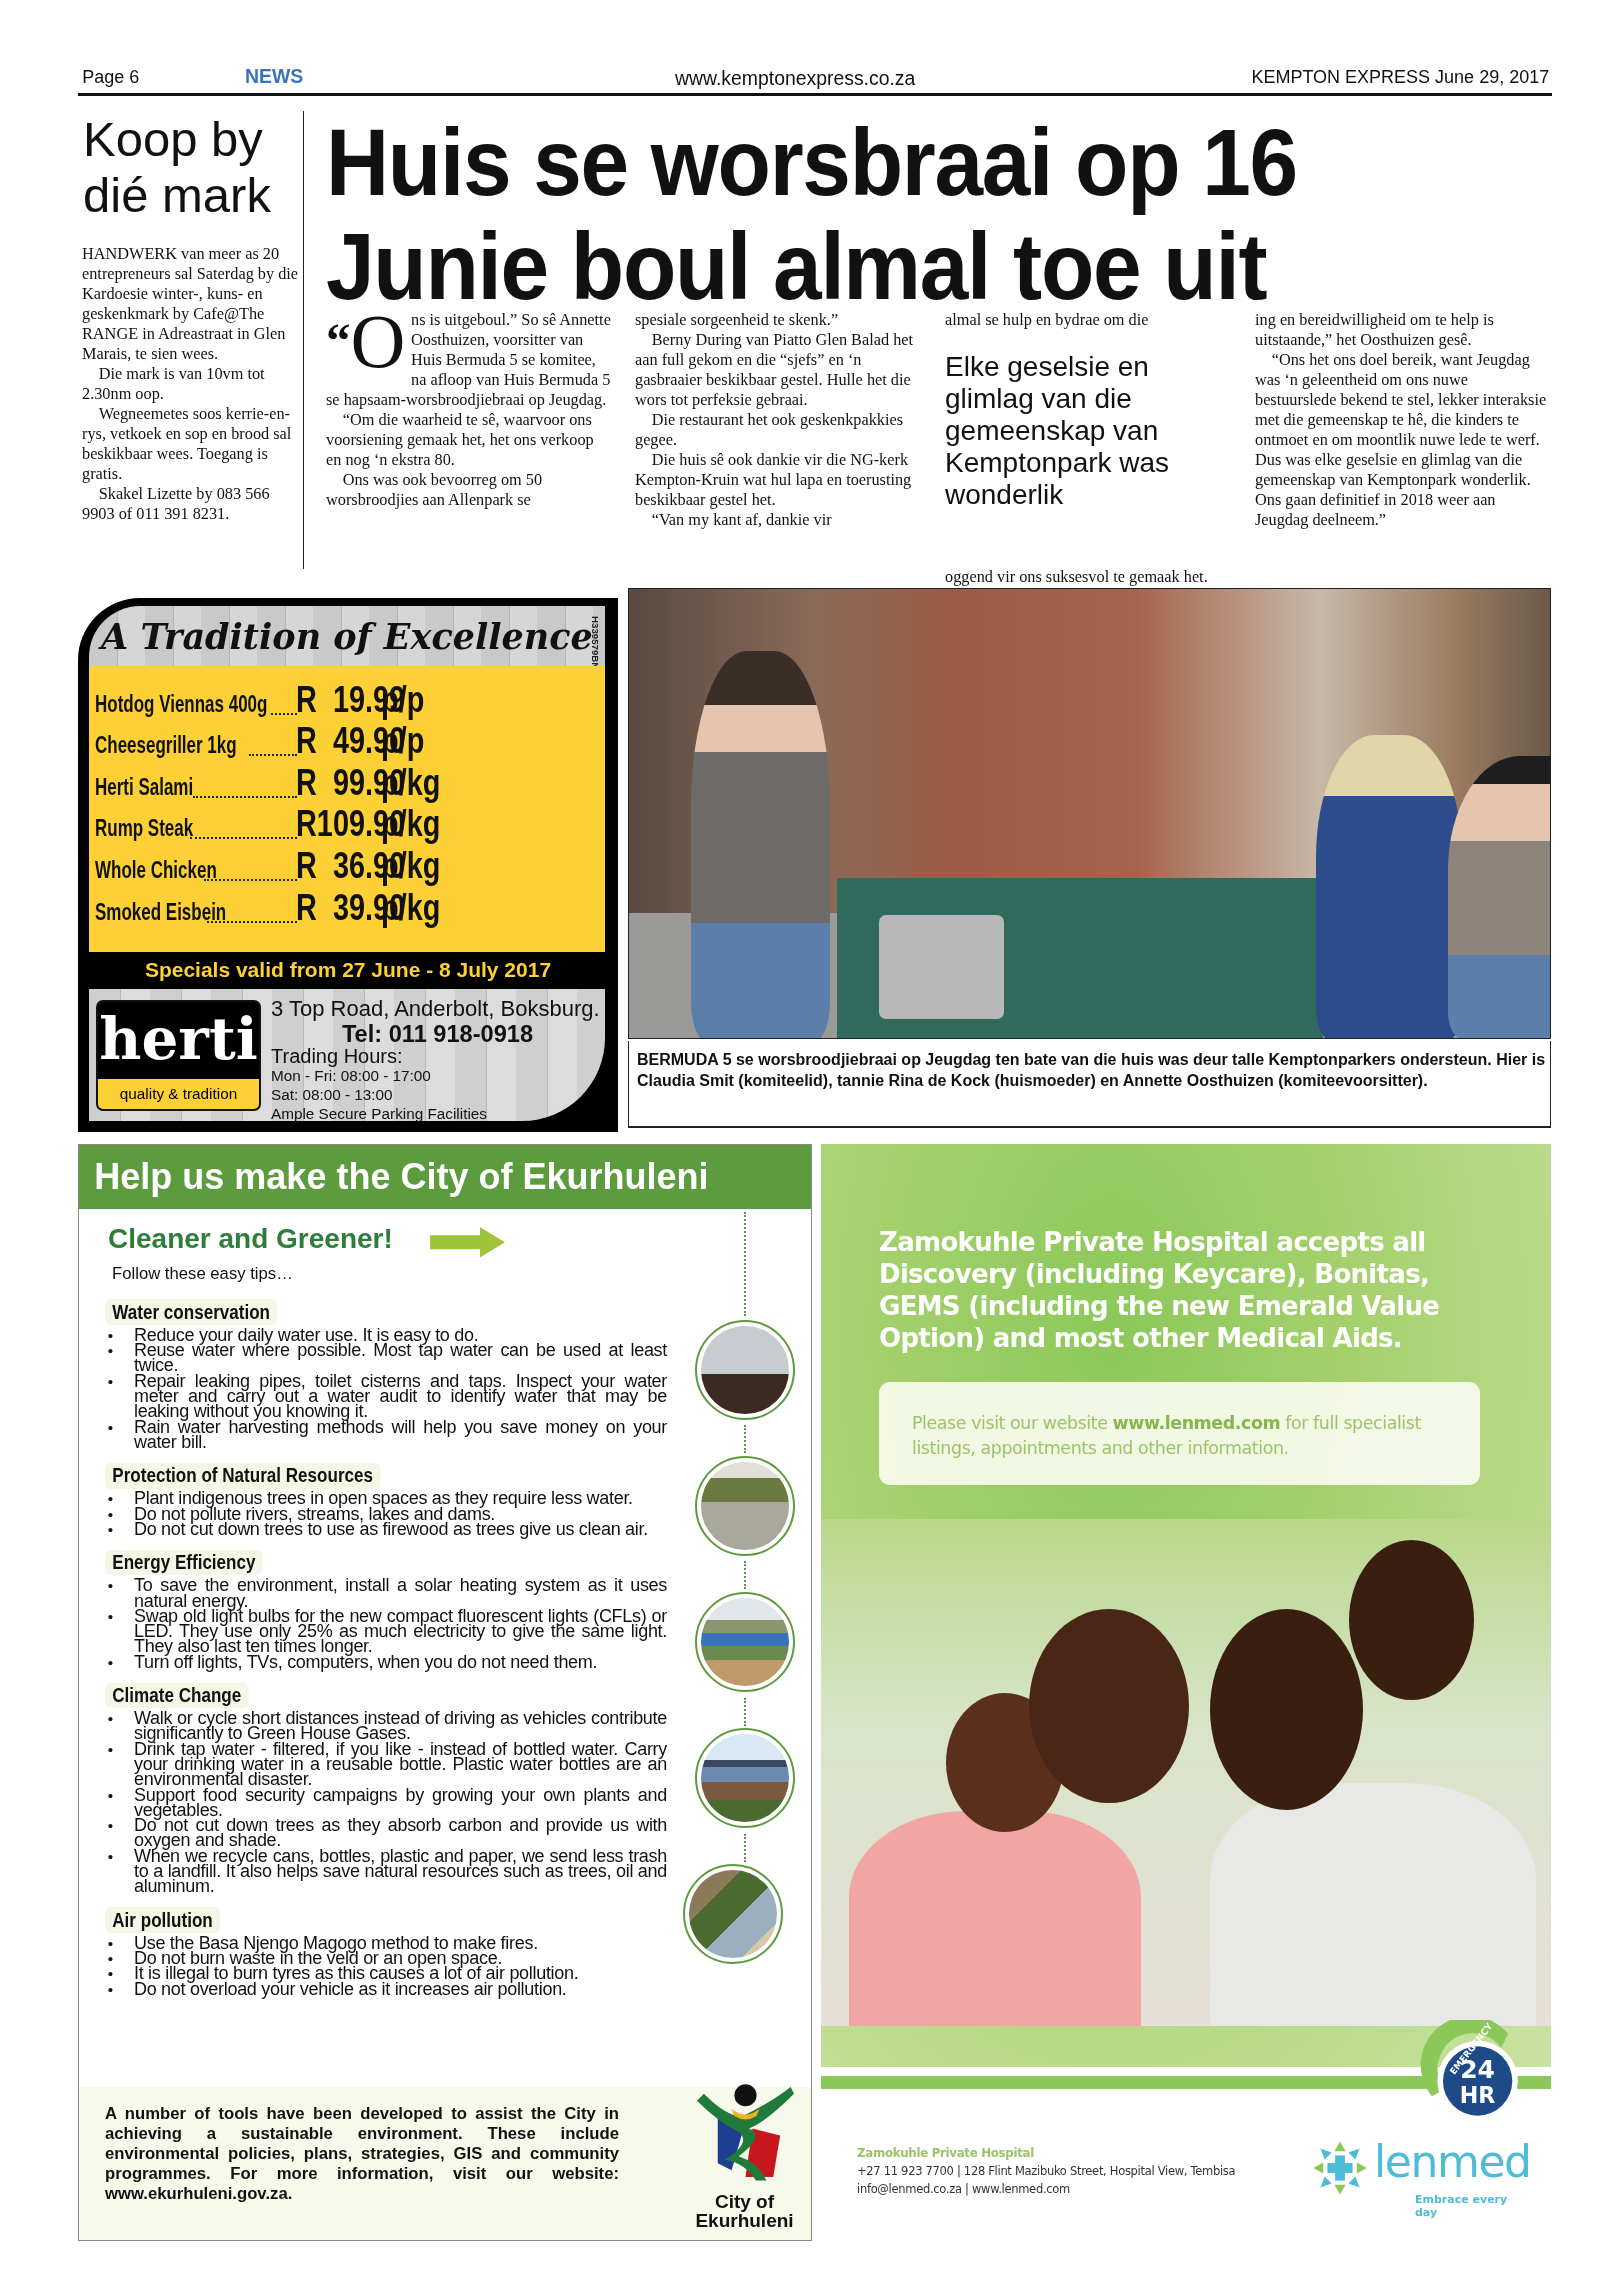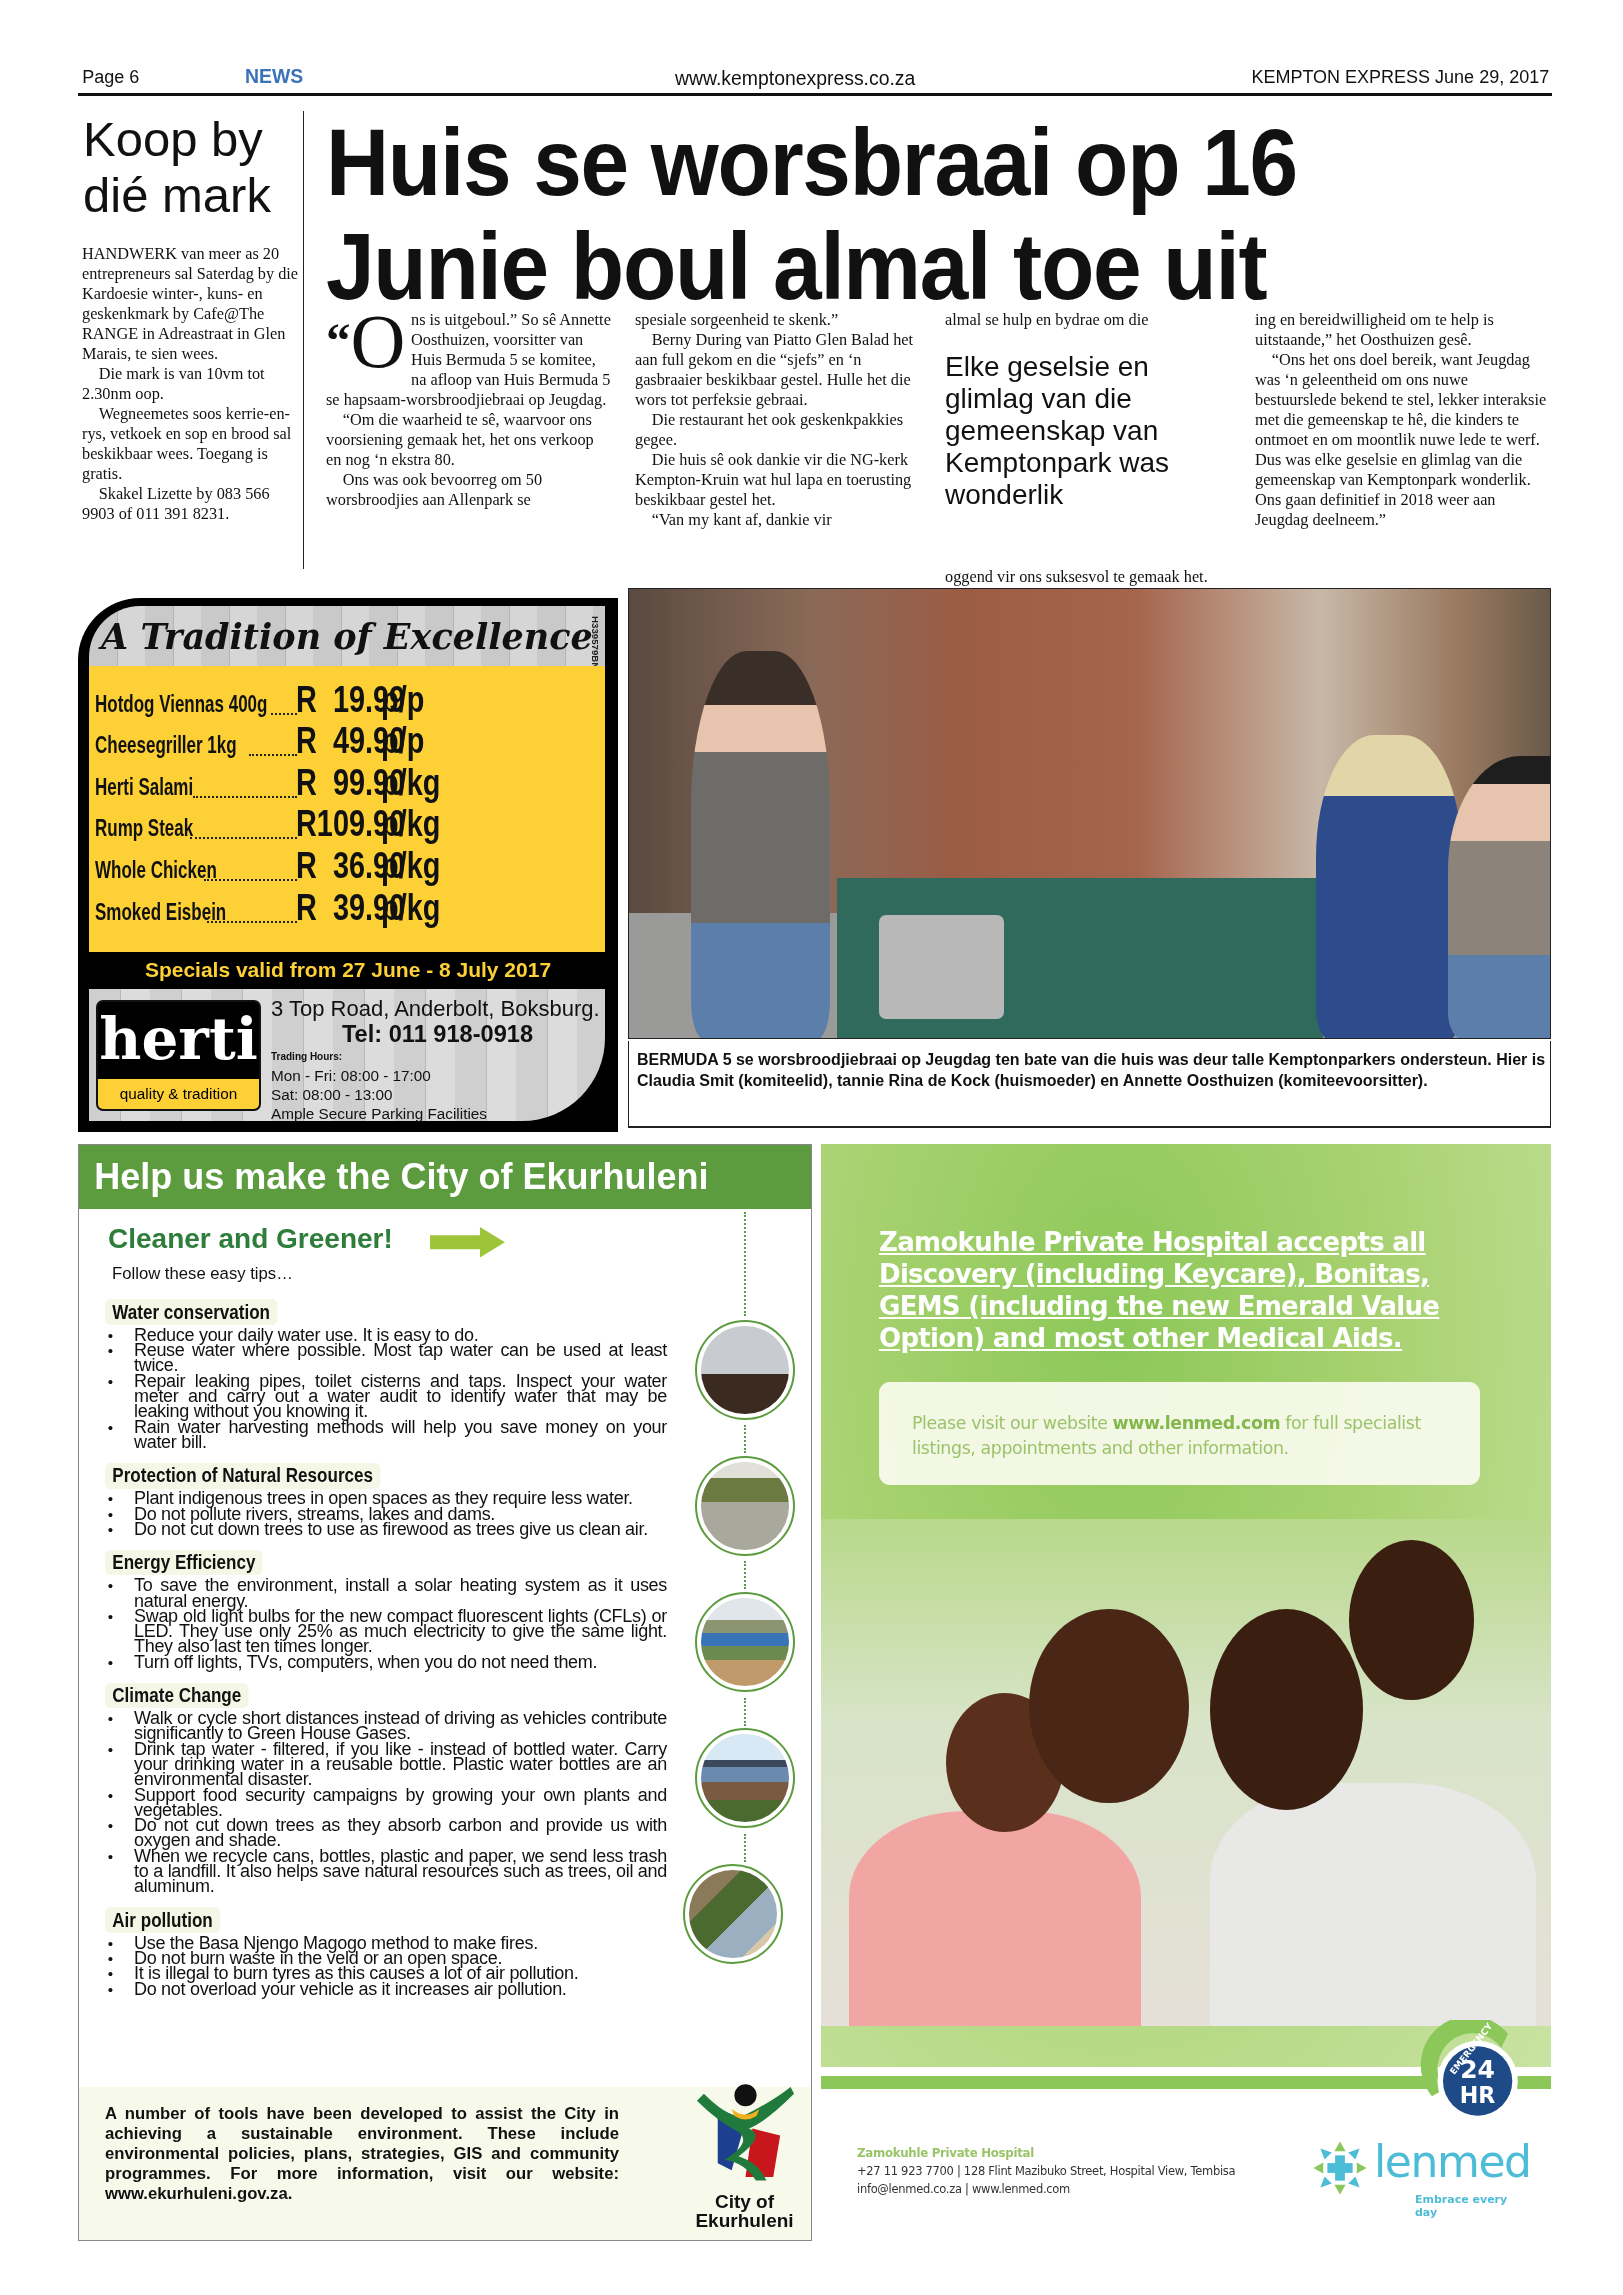--- a/index.html
+++ b/index.html
@@ -61,21 +61,21 @@
   .herti .row .price { position: absolute; left: 207px; bottom: 0; font-size: 37px; font-weight: bold; transform: scaleX(0.78); transform-origin: left bottom; white-space: pre; }
   .herti .row .unit { position: absolute; left: 292px; bottom: 0; font-size: 37px; font-weight: bold; transform: scaleX(0.78); transform-origin: left bottom; }
   .herti .valid { position: absolute; left: 0; width: 100%; top: 360px; text-align: center; font-family: "Liberation Sans", sans-serif; font-weight: bold; font-size: 21px; color: #fdd135; }
   .herti .bottom { position: absolute; left: 11px; top: 391px; width: 516px; height: 132px; background: repeating-linear-gradient(90deg, #cfcfcf 0 30.5px, #b8b8b8 30.5px 32px, #dcdcdc 32px 61px); border-radius: 0 0 83px 0; }
   .herti .logo { position: absolute; left: 7px; top: 11px; width: 165px; height: 111px; border: 2.1px solid #111; border-radius: 7px; overflow: hidden; background: #000; }
   .herti .logo .word { position: absolute; left: 0; width: 100%; top: 2.8px; text-align: center; font-family: "DejaVu Serif", serif; font-weight: bold; font-size: 58px; color: #fff; }
   .herti .logo .tag { position: absolute; left: 0; bottom: 0; width: 100%; height: 30.5px; background: #fdd135; text-align: center; font-family: "Liberation Sans", sans-serif; font-size: 15.3px; line-height: 30.5px; color: #000000; }
   .herti .info { position: absolute; left: 182px; top: 7px; width: 333px; font-family: "Liberation Sans", sans-serif; color: #111; }
   .herti .info .addr { font-size: 22px; line-height: 25px; }
   .herti .info .tel { font-size: 23.6px; font-weight: bold; text-align: center; line-height: 26px; }
-  .herti .info .th { font-size: 10px; font-weight: bold; line-height: 19.4px; }
+  .herti .info .th { font-size: 20px; font-weight: normal; line-height: 19.4px; }
   .herti .info .ln { font-size: 15.3px; line-height: 19px; }
 
   
   .eku { left: 78px; top: 1144px; width: 734px; height: 1097px; border: 1.4px solid #888; }
   .eku .banner { position: absolute; left: 0; top: 0; width: 100%; height: 64px; background: #5d9c3e; color: #fff; font-family: "Liberation Sans", sans-serif; font-weight: bold; font-size: 36px; line-height: 64px; padding-left: 15.3px; }
   .eku .sub { position: absolute; left: 29px; top: 78px; font-family: "Liberation Sans", sans-serif; font-weight: bold; font-size: 28px; color: #2e7d3a; }
   .eku .arrow { position: absolute; left: 351px; top: 82px; width: 75px; height: 30.5px; }
   .eku .follow { position: absolute; left: 33px; top: 119px; font-family: "Liberation Sans", sans-serif; font-size: 16.7px; }
   .eku .sections { position: absolute; left: 26px; top: 146px; width: 562px; font-family: "Liberation Sans", sans-serif; }
   .eku .sec-title { display: inline-block; background: #f5f7e6; border-radius: 5.6px; padding: 1.4px 8.3px 1.4px 8.3px; font-weight: bold; font-size: 19.4px; margin-top: 8.3px; transform: scaleX(0.88); transform-origin: left; }
@@ -86,21 +86,21 @@
   .eku .footer-text { position: absolute; left: 26px; bottom: 36px; width: 514px; font-family: "Liberation Sans", sans-serif; font-weight: bold; font-size: 16.7px; line-height: 20px; text-align: justify; }
   .eku .circle { position: absolute; left: 616px; width: 100px; height: 100px; border-radius: 50%; border: 2.1px solid #5d9c3e; padding: 4.2px; }
   .eku .circle div { width: 100%; height: 100%; border-radius: 50%; }
   .eku .dotline { position: absolute; left: 665px; width: 0; border-left: 2.8px dotted #5d9c3e; }
   .eku .city-logo { position: absolute; left: 611px; bottom: 56px; width: 111px; height: 104px; }
   .eku .city-name { position: absolute; left: 596px; bottom: 9.7px; width: 139px; text-align: center; font-family: "Liberation Sans", sans-serif; font-weight: bold; font-size: 19px; line-height: 19.4px; }
 
   
   .len { left: 821px; top: 1144px; width: 730px; height: 1097px; background: #fff; overflow: hidden; }
   .len .bg { position: absolute; left: 0; top: 0; width: 100%; height: 923px; background: radial-gradient(ellipse at 40% 20%, #8cc859 0%, #a6d16e 40%, #c9e3a2 100%); }
-  .len .headline-ad { position: absolute; left: 58px; top: 82px; width: 569px; font-family: "DejaVu Sans", sans-serif; font-weight: bold; font-size: 26px; line-height: 32px; color: #fff; letter-spacing: -0.7px; text-decoration: underline; }
+  .len .headline-ad { position: absolute; left: 58px; top: 82px; width: 569px; font-family: "DejaVu Sans", sans-serif; font-weight: bold; font-size: 26px; line-height: 32px; color: #fff; letter-spacing: -0.7px; }
   .len .info-box { position: absolute; left: 58px; top: 238px; width: 601px; height: 103px; background: rgba(248,250,236,0.95); border-radius: 11px; padding: 29px 33px; font-family: "DejaVu Sans", sans-serif; font-size: 17.4px; line-height: 25px; color: #9bc36a; letter-spacing: -0.4px; }
   .len .info-box b { color: #84b84c; }
   .len .family { position: absolute; left: 0; top: 375px; width: 100%; height: 507px; }
   .len .fam-wall { position: absolute; left: 0; top: 0; width: 100%; height: 100%; background: linear-gradient(180deg, #b8d88a 0%, #d8e4c8 40%, #e6e0d8 100%); }
   .len .head { position: absolute; border-radius: 50%; background: #6b3c24; }
   .len .shirt { position: absolute; border-radius: 40% 40% 0 0; }
   .len .stripe { position: absolute; left: 0; top: 932px; width: 100%; height: 12.5px; background: #8cc859; }
   .len .badge { position: absolute; left: 597px; top: 876px; width: 104px; height: 104px; }
   .len .contact { position: absolute; left: 36px; top: 1000px; font-family: "DejaVu Sans", sans-serif; font-size: 11.5px; line-height: 18px; color: #333; letter-spacing: -0.3px; }
   .len .contact .hn { color: #9bc36a; font-weight: bold; font-size: 11.8px; }

